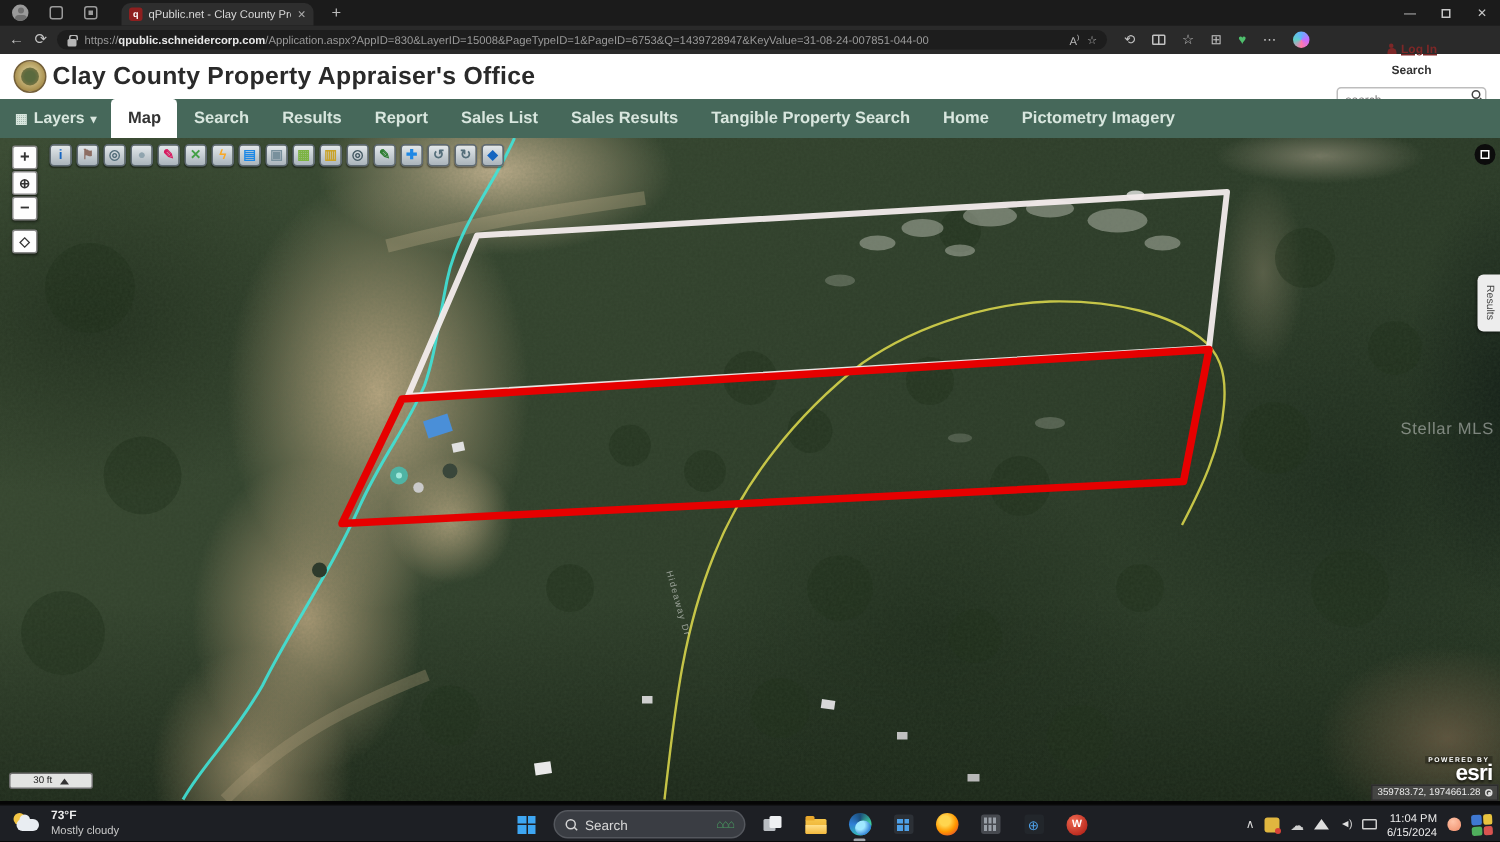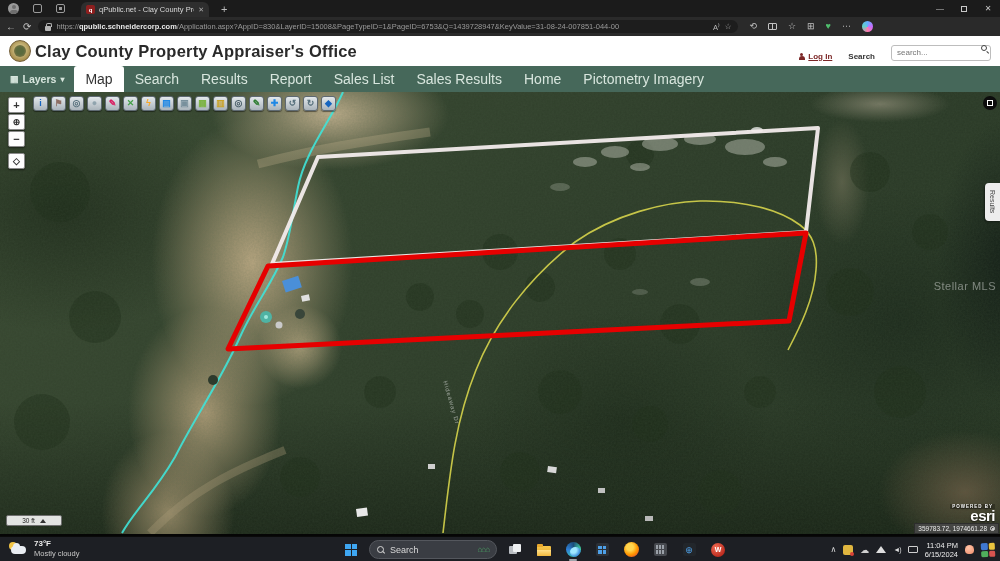--- a/index.html
+++ b/index.html
@@ -40,38 +40,38 @@
   .split{width:9px;height:7px;border:1px solid #c2c2c2;border-radius:1px;position:relative;}
   .split::before{content:"";position:absolute;left:3.5px;top:0;width:1px;height:6px;background:#c2c2c2;}
   .copilot{width:11px;height:11px;border-radius:50%;background:conic-gradient(#62b0ff,#c76bff,#ff7aa8,#62d0c8,#62b0ff);}
 
   
   .siteheader{position:absolute;top:36px;left:0;right:0;height:30px;background:#ffffff;display:flex;align-items:center;padding:0 9px;}
   .seal{width:22px;height:22px;border-radius:50%;background:radial-gradient(circle at 50% 45%,#cdbd84 30%,#a88f4e 70%,#7c6530 100%);
         border:1px solid #74603a;position:relative;flex:none;}
   .seal::before{content:"";position:absolute;inset:4px;border-radius:50%;background:radial-gradient(circle,#5a6a3e 40%,#8c7a46 100%);}
   .sitetitle{margin-left:4px;font-size:16.5px;font-weight:600;color:#2a2a2a;letter-spacing:.2px;}
-  .hdr-right{margin-left:auto;display:flex;align-items:flex-end;gap:16px;}
+  .hdr-right{margin-left:auto;display:flex;align-items:center;gap:5px;flex-direction:column;}
   .login{display:flex;align-items:center;gap:3px;color:#7c2727;font-size:8px;font-weight:bold;text-decoration:underline;}
   .person{width:7px;height:7px;position:relative;}
   .person::before{content:"";position:absolute;left:2px;top:0;width:3px;height:3px;border-radius:50%;background:#7c2727;}
   .person::after{content:"";position:absolute;left:.5px;top:3.5px;width:6px;height:3.5px;border-radius:3px 3px 0 0;background:#7c2727;}
   .hsearchlbl{font-size:8px;color:#333;font-weight:bold;}
   .hsearchwrap{position:relative;}
   .hsearch{width:100px;height:16px;border:1px solid #bdbdbd;border-radius:3px;font-size:8px;padding:0 16px 0 5px;color:#555;outline:none;font-family:"Liberation Sans",sans-serif;}
   .mag{position:absolute;right:4px;top:4px;width:6px;height:6px;border:1.3px solid #444;border-radius:50%;}
   .mag::after{content:"";position:absolute;left:4.5px;top:4.5px;width:3px;height:1.3px;background:#444;transform:rotate(45deg);transform-origin:0 0;}
 
   
   .navbar{position:absolute;top:66px;left:0;right:0;height:26px;background:#46685a;display:flex;align-items:stretch;padding-left:10px;}
   .layers{display:flex;align-items:center;gap:4px;color:#d8e6de;font-size:10.5px;font-weight:bold;padding-right:10px;}
   .layers .gico{font-size:9px;}
   .layers .caret{font-size:8px;}
   .nav-items{display:flex;align-items:stretch;}
-  .nav-item{display:flex;align-items:center;padding:0 11px;font-size:14px;font-weight:normal;color:#d8e6de;white-space:nowrap;}
+  .nav-item{display:flex;align-items:center;padding:0 11px;font-size:11px;font-weight:bold;color:#d8e6de;white-space:nowrap;}
   .nav-item.active{background:#ffffff;color:#333;border-radius:3px 3px 0 0;}
 
   
   .map{position:absolute;top:92px;left:0;width:1000px;height:442px;overflow:hidden;
     background:
       radial-gradient(170px 80px at 330px 22px, rgba(200,181,146,.95), rgba(200,181,146,0) 70%),
       radial-gradient(140px 200px at 252px 170px, rgba(193,172,134,.95), rgba(193,172,134,0) 72%),
       radial-gradient(110px 150px at 205px 320px, rgba(184,163,125,.9), rgba(184,163,125,0) 70%),
       radial-gradient(95px 115px at 168px 420px, rgba(176,156,118,.8), rgba(176,156,118,0) 70%),
       radial-gradient(60px 60px at 300px 255px, rgba(185,168,130,.8), transparent 70%),
@@ -240,20 +240,21 @@
       <span>Layers</span>
       <span class="caret">▾</span>
     </div>
     <div class="nav-items">
         <div class="nav-item active">Map</div>
         <div class="nav-item">Search</div>
         <div class="nav-item">Results</div>
         <div class="nav-item">Report</div>
         <div class="nav-item">Sales List</div>
         <div class="nav-item">Sales Results</div>
+        <div class="nav-item">Tangible Property Search</div>
         <div class="nav-item">Home</div>
         <div class="nav-item">Pictometry Imagery</div>
       </div>
   </div>
 
   <div class="map">
     <svg width="1000" height="442" viewBox="0 0 1000 442">
       <defs>
         <filter id="speck" x="0" y="0" width="100%" height="100%">
           <feTurbulence type="fractalNoise" baseFrequency="0.55" numOctaves="2"></feTurbulence>

